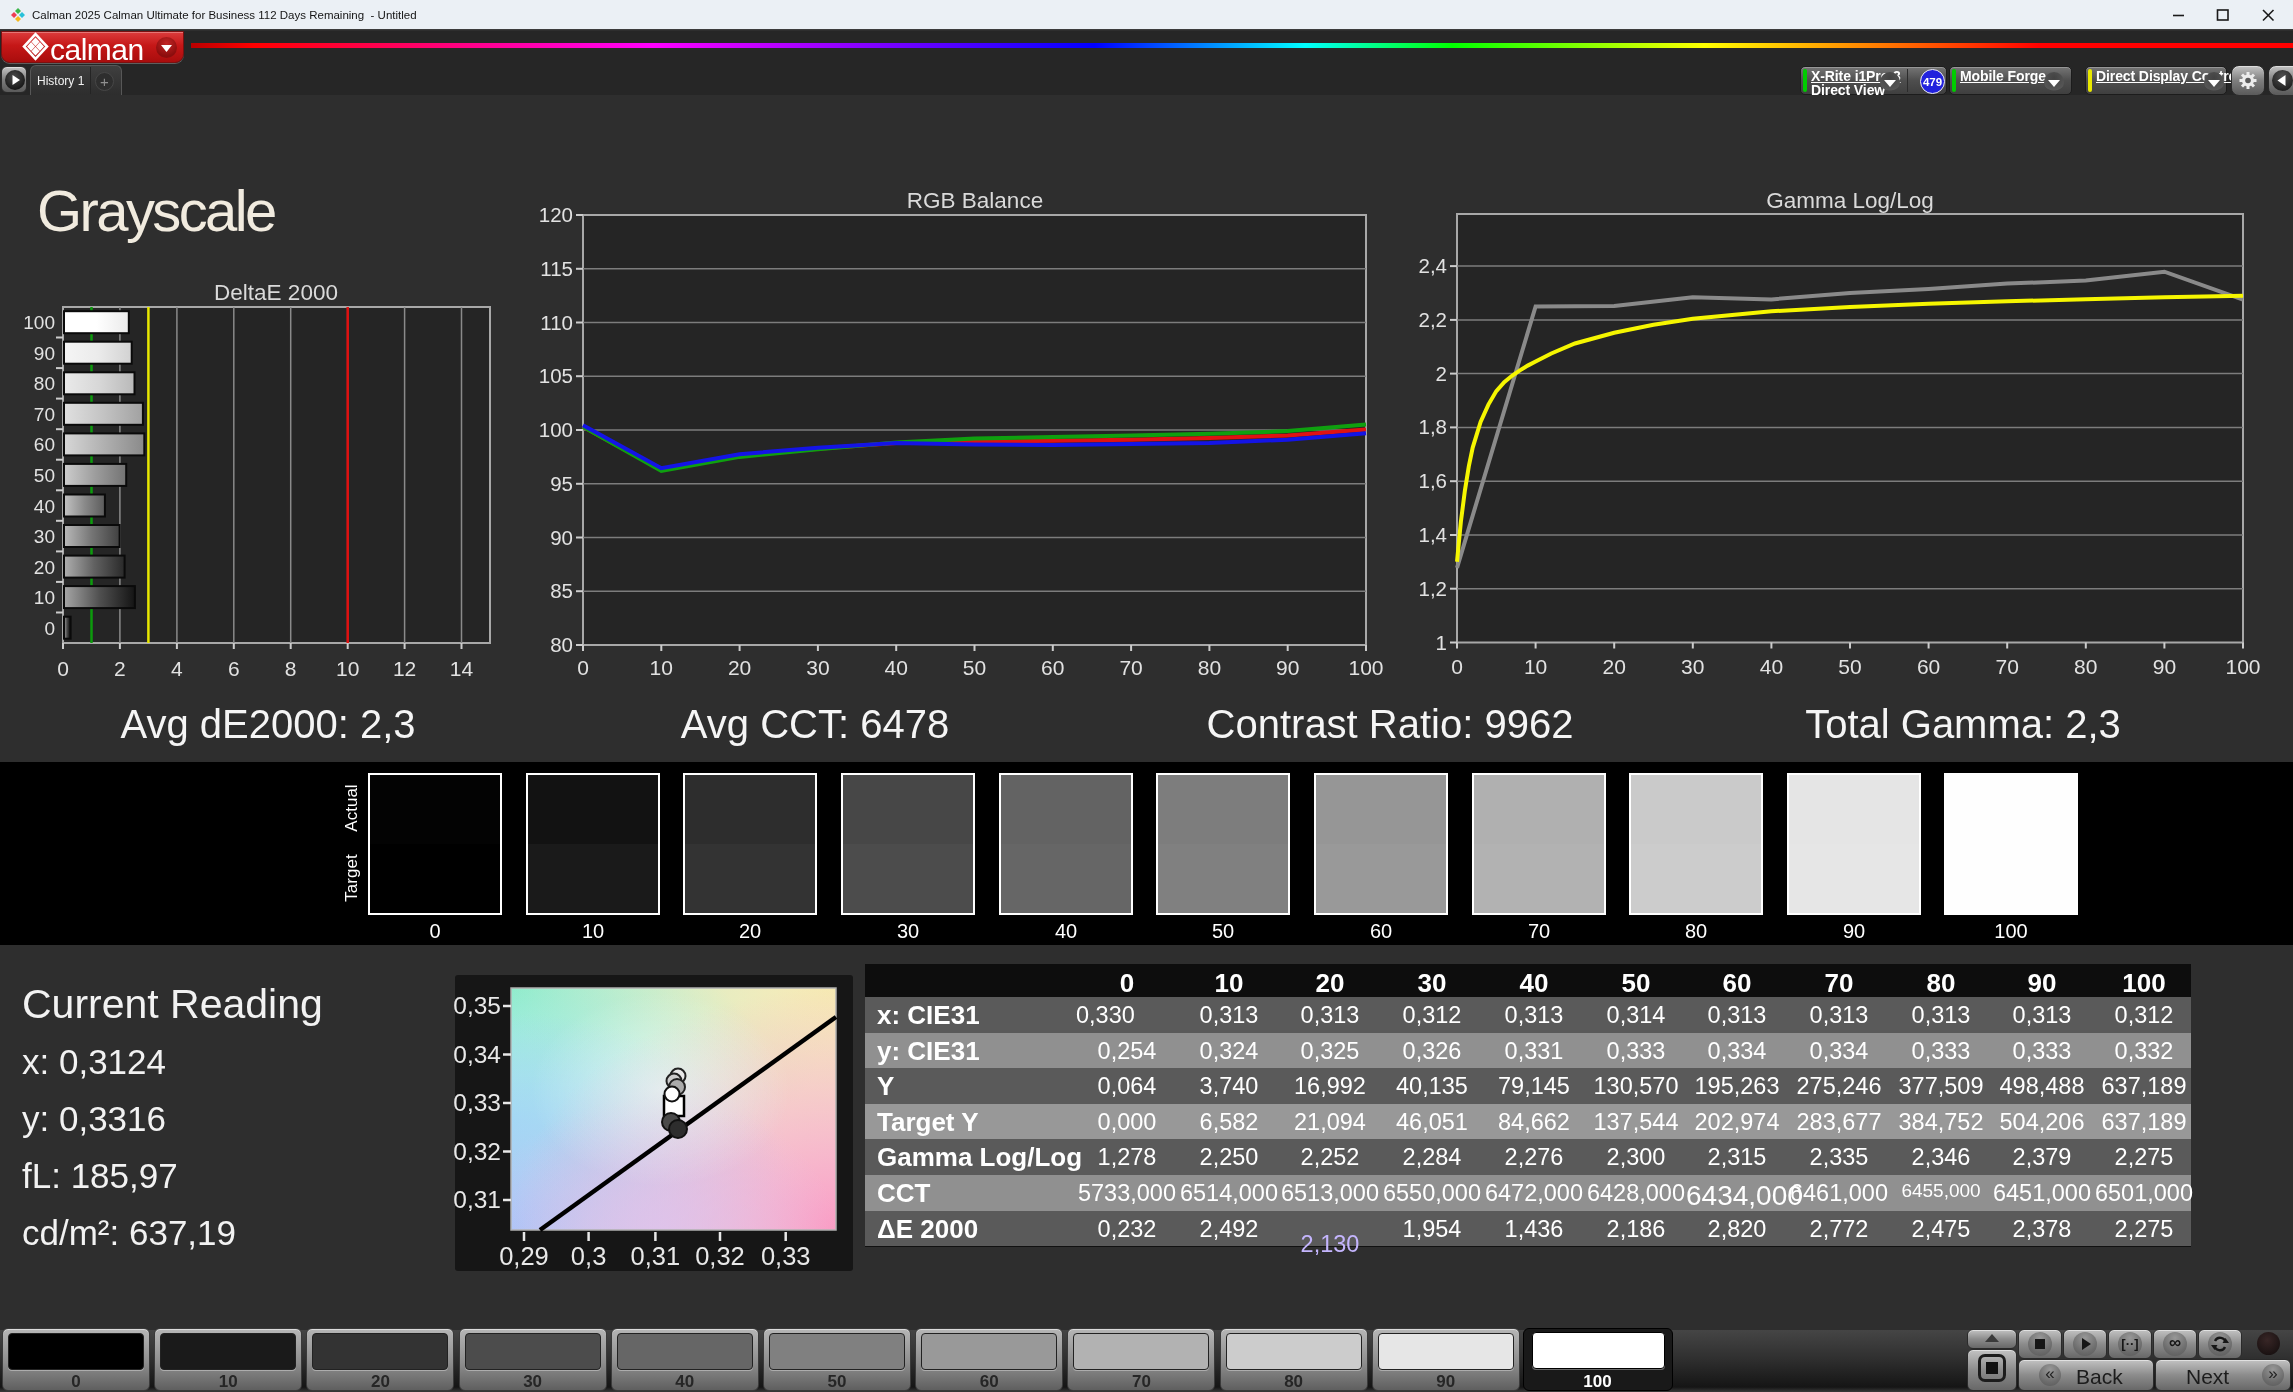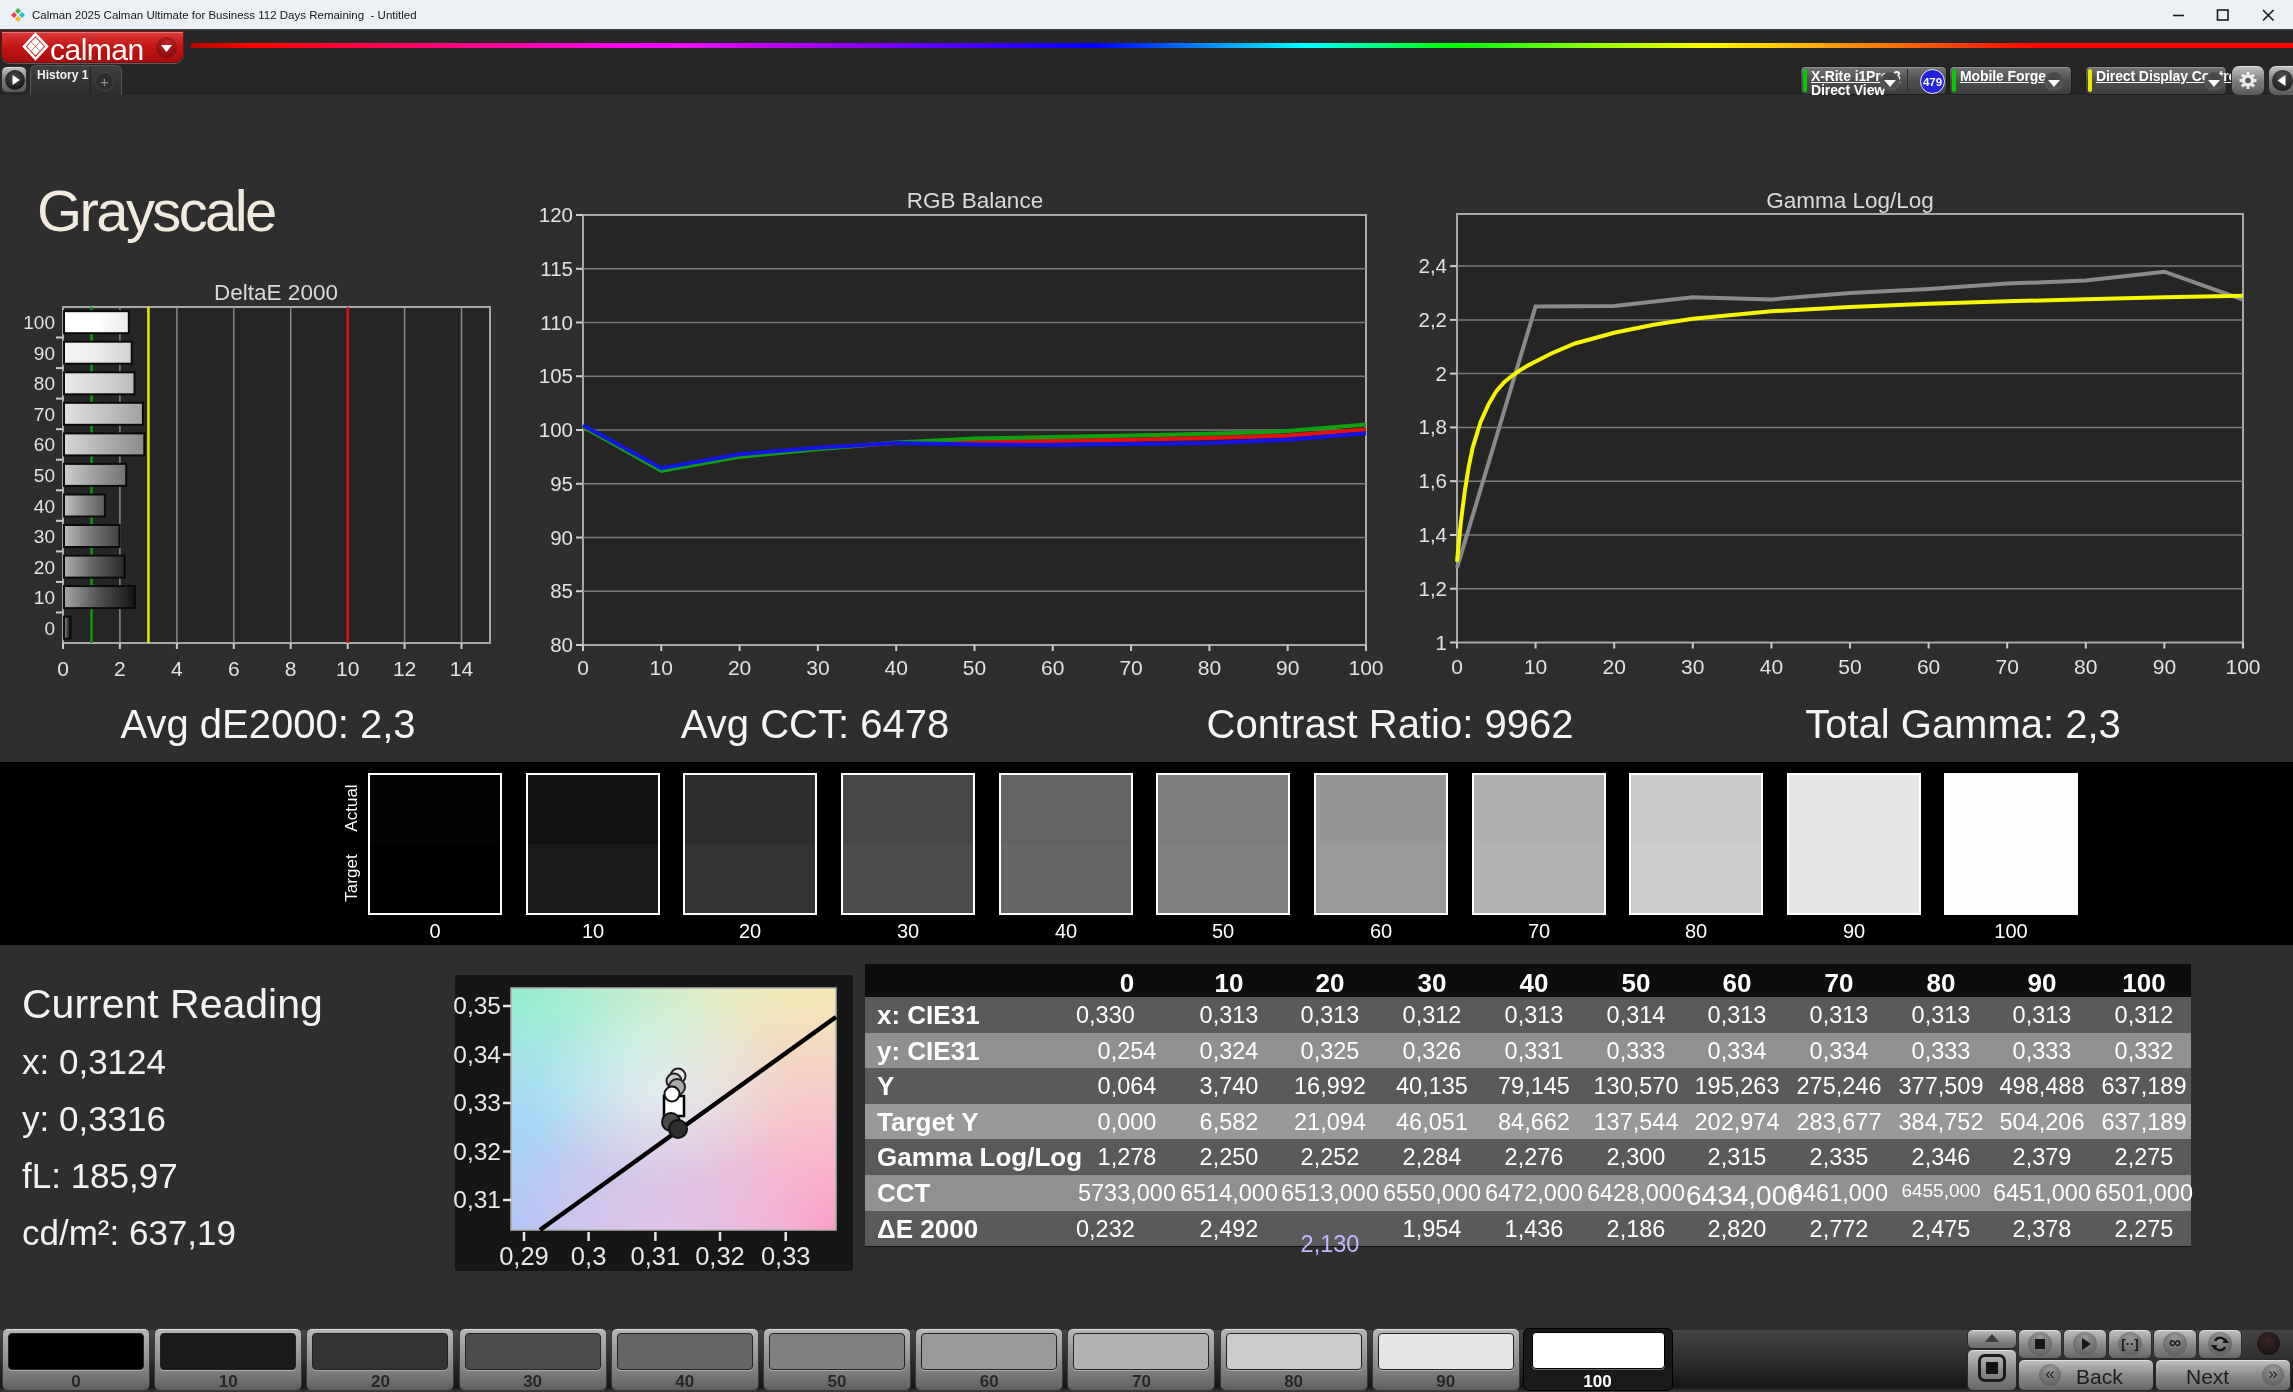--- a/index.html
+++ b/index.html
@@ -83,21 +83,21 @@
     <polygon points="5,8 16,8 10.5,15" fill="#fff"></polygon>
   </svg>
 <div class="abs silverbtn" style="left:1px;top:66px;width:26px;height:27px;border-radius:6px;"></div>
 <div class="abs" style="left:4.5px;top:69.5px;width:20px;height:20px;border-radius:50%;
  background:radial-gradient(circle at 45% 35%,#4a4a4a,#171717 75%);"></div>
 <svg class="abs" style="left:4.5px;top:69.5px" width="20" height="20">
     <polygon points="7.5,5 15,10 7.5,15" fill="#fff"></polygon>
   </svg>
 <div class="abs" style="left:30px;top:65px;width:92px;height:30px;background:linear-gradient(180deg,#3f3f3f,#2d2d2d);
  border:1px solid #575757;border-bottom:none;border-radius:6px 6px 0 0;"></div>
-<div class="abs" style="left:37px;top:68px;font-size:12px;font-weight:bold;color:#f2f2f2;">History 1</div>
+<div class="abs" style="left:37px;top:74px;font-size:12px;font-weight:normal;color:#f2f2f2;">History 1</div>
 <div class="abs" style="left:90px;top:67px;width:1px;height:27px;background:#242424;"></div>
 <div class="abs" style="left:95px;top:72px;width:19px;height:19px;border-radius:50%;background:#2e2e2e;
  border:1px solid #474747;color:#909090;font-size:15px;text-align:center;line-height:17px;">+</div>
 <div class="dd" style="left:1800px;width:147px;">
 <div class="ddstripe" style="background:#00cc00;"></div>
 <div class="ddtext">X-Rite i1Pro 3<br>Direct View</div>
 <div class="ddarrow" style="left:79px;"></div>
 <div style="position:absolute;left:106px;top:2px;bottom:2px;width:1px;background:#2c2c2c;"></div>
 <div style="position:absolute;left:119px;top:1.5px;width:25px;height:25px;border-radius:50%;background:#2222dd;
  border:1.5px solid #eee;color:#fff;font-size:11.5px;font-weight:bold;text-align:center;line-height:24px;">479</div>
@@ -292,21 +292,21 @@
       <div style="position:absolute;left:618px;top:5px;width:102px;text-align:center;color:#fff;font-size:23.5px;">6472,000</div>
       <div style="position:absolute;left:720px;top:5px;width:102px;text-align:center;color:#fff;font-size:23.5px;">6428,000</div>
       <div style="position:absolute;left:821px;top:5px;width:102px;text-align:center;color:#fff;font-size:28px;">6434,000</div>
       <div style="position:absolute;left:923px;top:5px;width:102px;text-align:center;color:#fff;font-size:23.5px;">6461,000</div>
       <div style="position:absolute;left:1025px;top:5px;width:102px;text-align:center;color:#fff;font-size:19px;">6455,000</div>
       <div style="position:absolute;left:1126px;top:5px;width:102px;text-align:center;color:#fff;font-size:23.5px;">6451,000</div>
       <div style="position:absolute;left:1228px;top:5px;width:102px;text-align:center;color:#fff;font-size:23.5px;">6501,000</div>
     </div>
     <div style="position:absolute;left:0;top:246.6px;width:1326px;height:35.6px;background:#5a5a5a;">
       <div style="position:absolute;left:12px;top:3px;color:#fff;font-weight:bold;font-size:26px;">ΔE 2000</div>
-      <div style="position:absolute;left:211px;top:5px;width:102px;color:#fff;font-size:23.5px;">0,232</div>
+      <div style="position:absolute;left:211px;top:5px;width:102px;text-align:center;color:#fff;font-size:23.5px;">0,232</div>
       <div style="position:absolute;left:313px;top:5px;width:102px;text-align:center;color:#fff;font-size:23.5px;">2,492</div>
       <div style="position:absolute;left:414px;top:20px;width:102px;text-align:center;color:#c4b5fd;font-size:23.5px;">2,130</div>
       <div style="position:absolute;left:516px;top:5px;width:102px;text-align:center;color:#fff;font-size:23.5px;">1,954</div>
       <div style="position:absolute;left:618px;top:5px;width:102px;text-align:center;color:#fff;font-size:23.5px;">1,436</div>
       <div style="position:absolute;left:720px;top:5px;width:102px;text-align:center;color:#fff;font-size:23.5px;">2,186</div>
       <div style="position:absolute;left:821px;top:5px;width:102px;text-align:center;color:#fff;font-size:23.5px;">2,820</div>
       <div style="position:absolute;left:923px;top:5px;width:102px;text-align:center;color:#fff;font-size:23.5px;">2,772</div>
       <div style="position:absolute;left:1025px;top:5px;width:102px;text-align:center;color:#fff;font-size:23.5px;">2,475</div>
       <div style="position:absolute;left:1126px;top:5px;width:102px;text-align:center;color:#fff;font-size:23.5px;">2,378</div>
       <div style="position:absolute;left:1228px;top:5px;width:102px;text-align:center;color:#fff;font-size:23.5px;">2,275</div>

